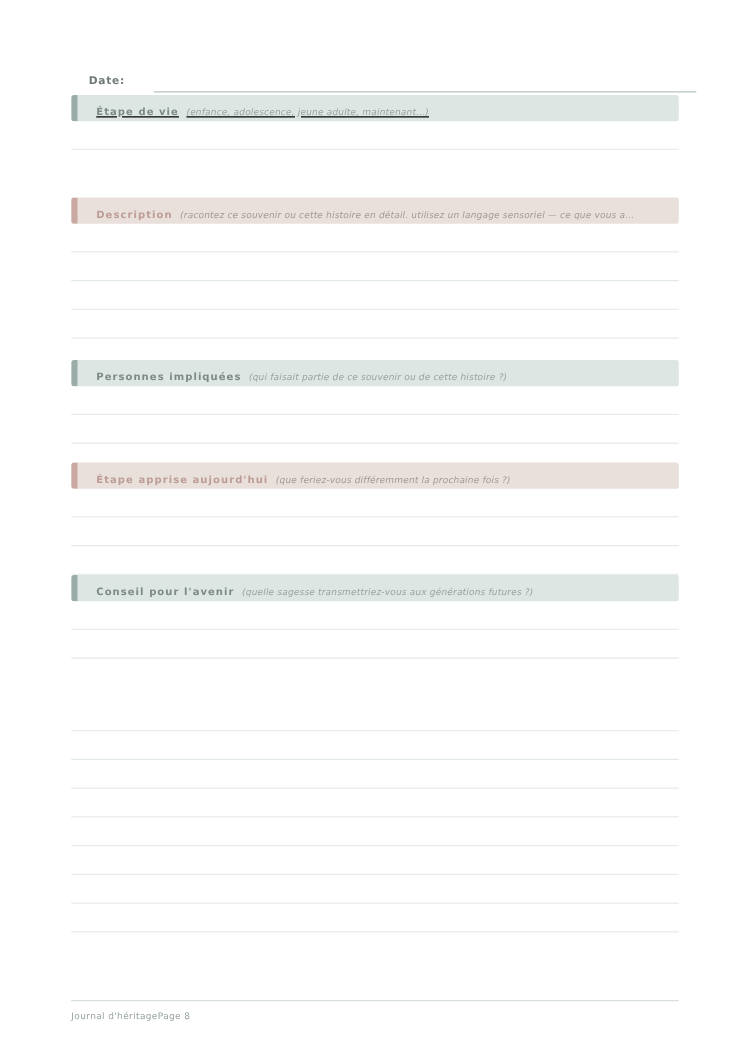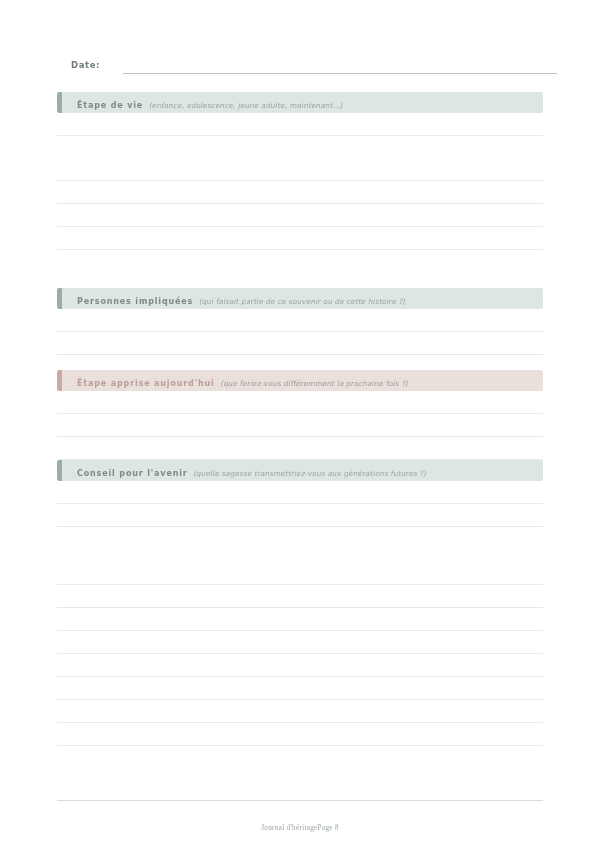--- a/index.html
+++ b/index.html
@@ -105,50 +105,53 @@
   }
   .wline.alt { border-bottom: 1px solid #e4eae9; }
 
   
   .footer {
     position: absolute;
     left: 57px;
     top: 800px;
     width: 486px;
     border-top: 1px solid #d8dede;
-    padding-top: 23px;
+    padding-top: 7px;
     display: flex;
-    justify-content: center;
+    justify-content: flex-start;
     font-size: 7.2px;
     color: #9aa3a3;
     letter-spacing: 0.3px;
-    font-family: Liberation Serif, serif;
   }
 </style>
 </head>
 <body>
 
 <div class="page">
 
   <div class="date-row">
     <span class="date-label">Date:</span>
     <span class="date-rule"></span>
   </div>
 
   <div id="sections-host">
-      <div class="section teal" style="top: 92px;">
+      <div class="section teal" style="top: 76px; text-decoration: underline;">
         <div class="sec-head">
           <span class="bar"></span>
           <div class="txt"><span class="sec-title">Étape de vie</span><span class="sec-hint">(enfance, adolescence, jeune adulte, maintenant...)</span></div>
         </div>
         <div class="lines">
           <div class="wline"></div>
         </div>
       </div>
       <div class="section rose" style="top: 158px;">
+        <div class="sec-head">
+          <span class="bar"></span>
+          <div class="txt"><span class="sec-title">Description</span><span class="sec-hint">(racontez ce souvenir ou cette histoire en détail. utilisez un langage sensoriel — ce que vous a…</span></div>
+        </div>
         <div class="lines">
           <div class="wline"></div>
           <div class="wline alt"></div>
           <div class="wline"></div>
           <div class="wline"></div>
         </div>
       </div>
       <div class="section teal" style="top: 288px;">
         <div class="sec-head">
           <span class="bar"></span>

